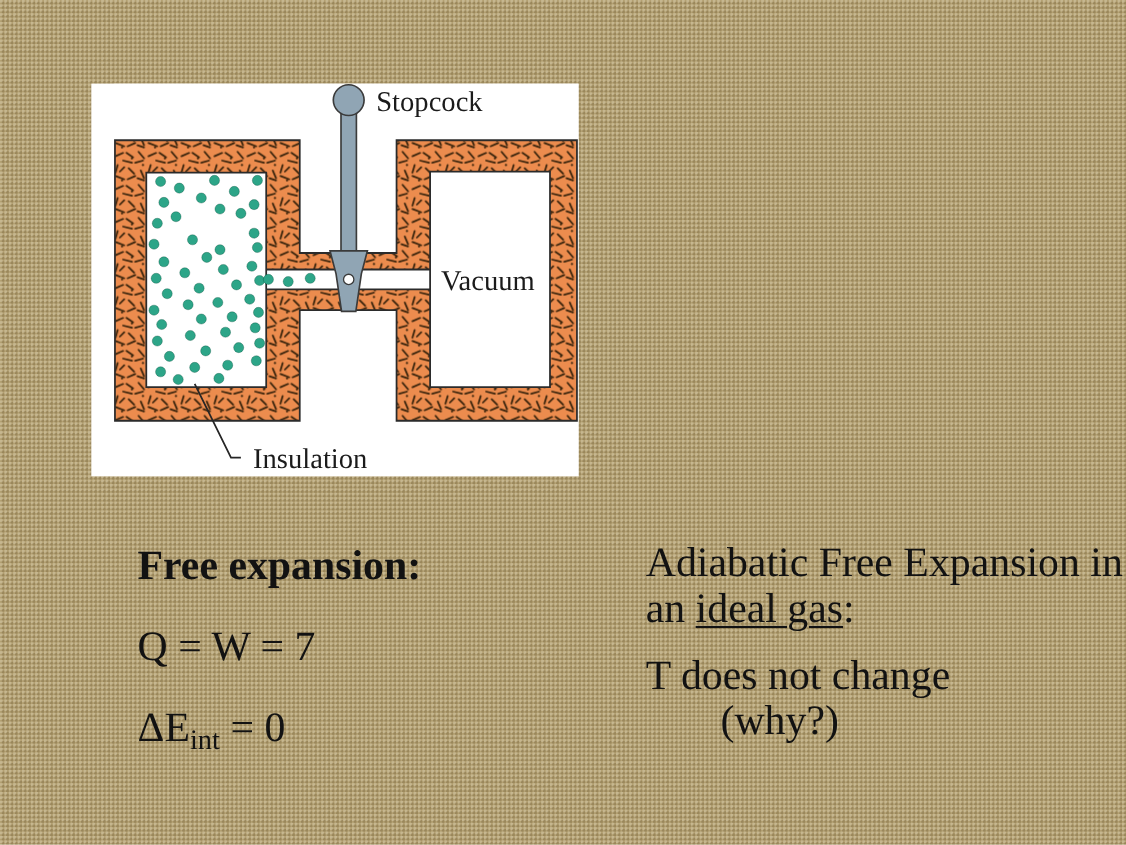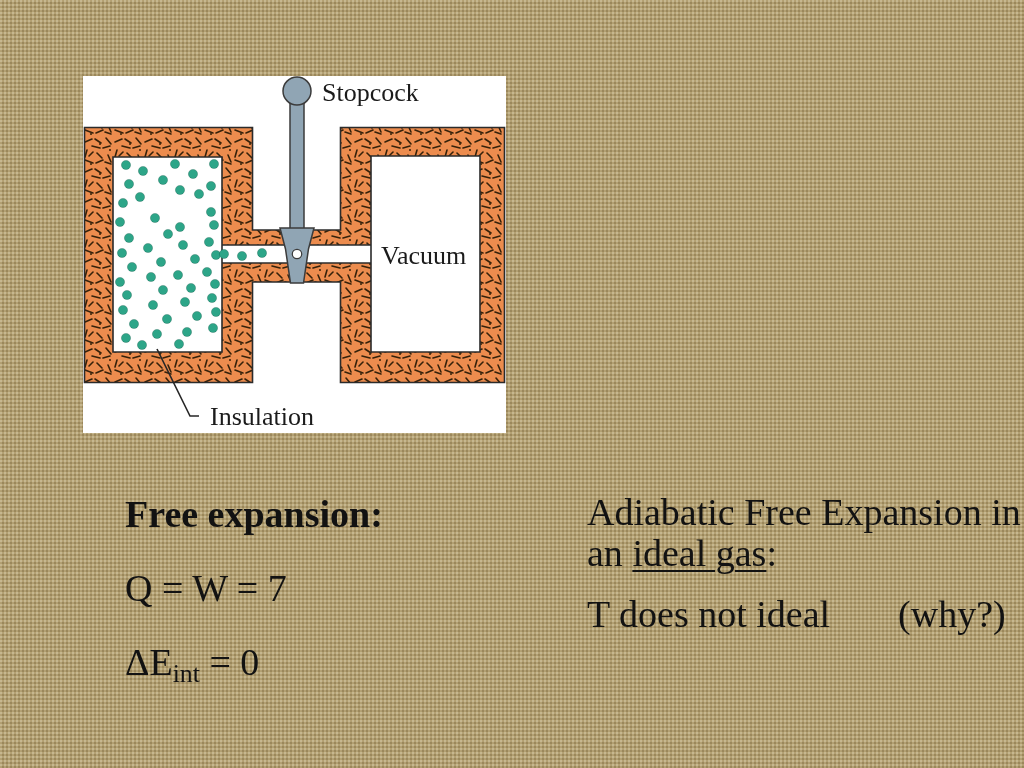--- a/index.html
+++ b/index.html
@@ -10,21 +10,21 @@
   .slide {
     position: relative; width: 1024px; height: 768px;
     background-color: #b3a072;
     background-image:
       radial-gradient(circle at 1px 1px, rgba(255,252,235,0.25) 30%, rgba(0,0,0,0) 38%),
       radial-gradient(circle at 3px 3px, rgba(66,48,12,0.22) 30%, rgba(0,0,0,0) 38%);
     background-size: 4px 4px, 4px 4px;
   }
   .figure-wrap {
     position: absolute; left: 83px; top: 76px;
-    width: 423px; height: 357px; background: #ffffff;
+    width: 423px; height: 357px; background: #ffffff; padding-left: 20px;
   }
   .figure-wrap svg { display: block; }
   .fig-label {
     font-family: "Liberation Serif", serif;
     font-size: 26px; fill: #1b1b1b;
   }
   .text-col { position: absolute; color: #121212; }
   .left-col  { left: 125px; top: 492px; width: 380px; }
   .right-col { left: 587px; top: 492px; width: 450px; }
   .left-col p, .right-col p { margin: 0; font-size: 38px; }
@@ -153,16 +153,16 @@
   </div>
 
   <div class="text-col left-col">
     <p class="heading">Free expansion:</p>
     <p class="eq">Q = W = 7</p>
     <p class="eq"><span>ΔE</span><sub>int</sub><span> = 0</span></p>
   </div>
 
   <div class="text-col right-col">
     <p class="para1"><span>Adiabatic Free Expansion in</span><br><span>an </span><span class="u-line">ideal gas</span><span>:</span></p>
-    <p><span>T does not ideal</span><span class="why-note">(why?)</span></p>
+    <p><span>T does not change</span><span class="why-note">(why?)</span></p>
   </div>
 
 </div>
 
 </body></html>

